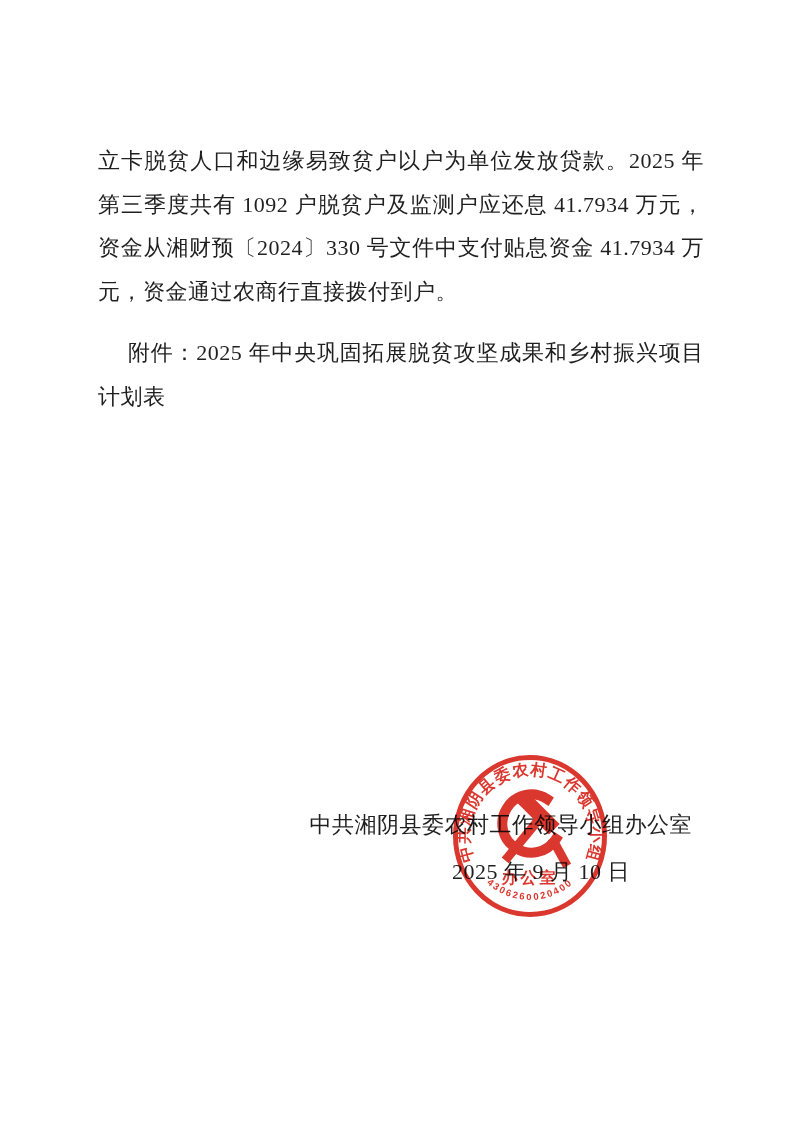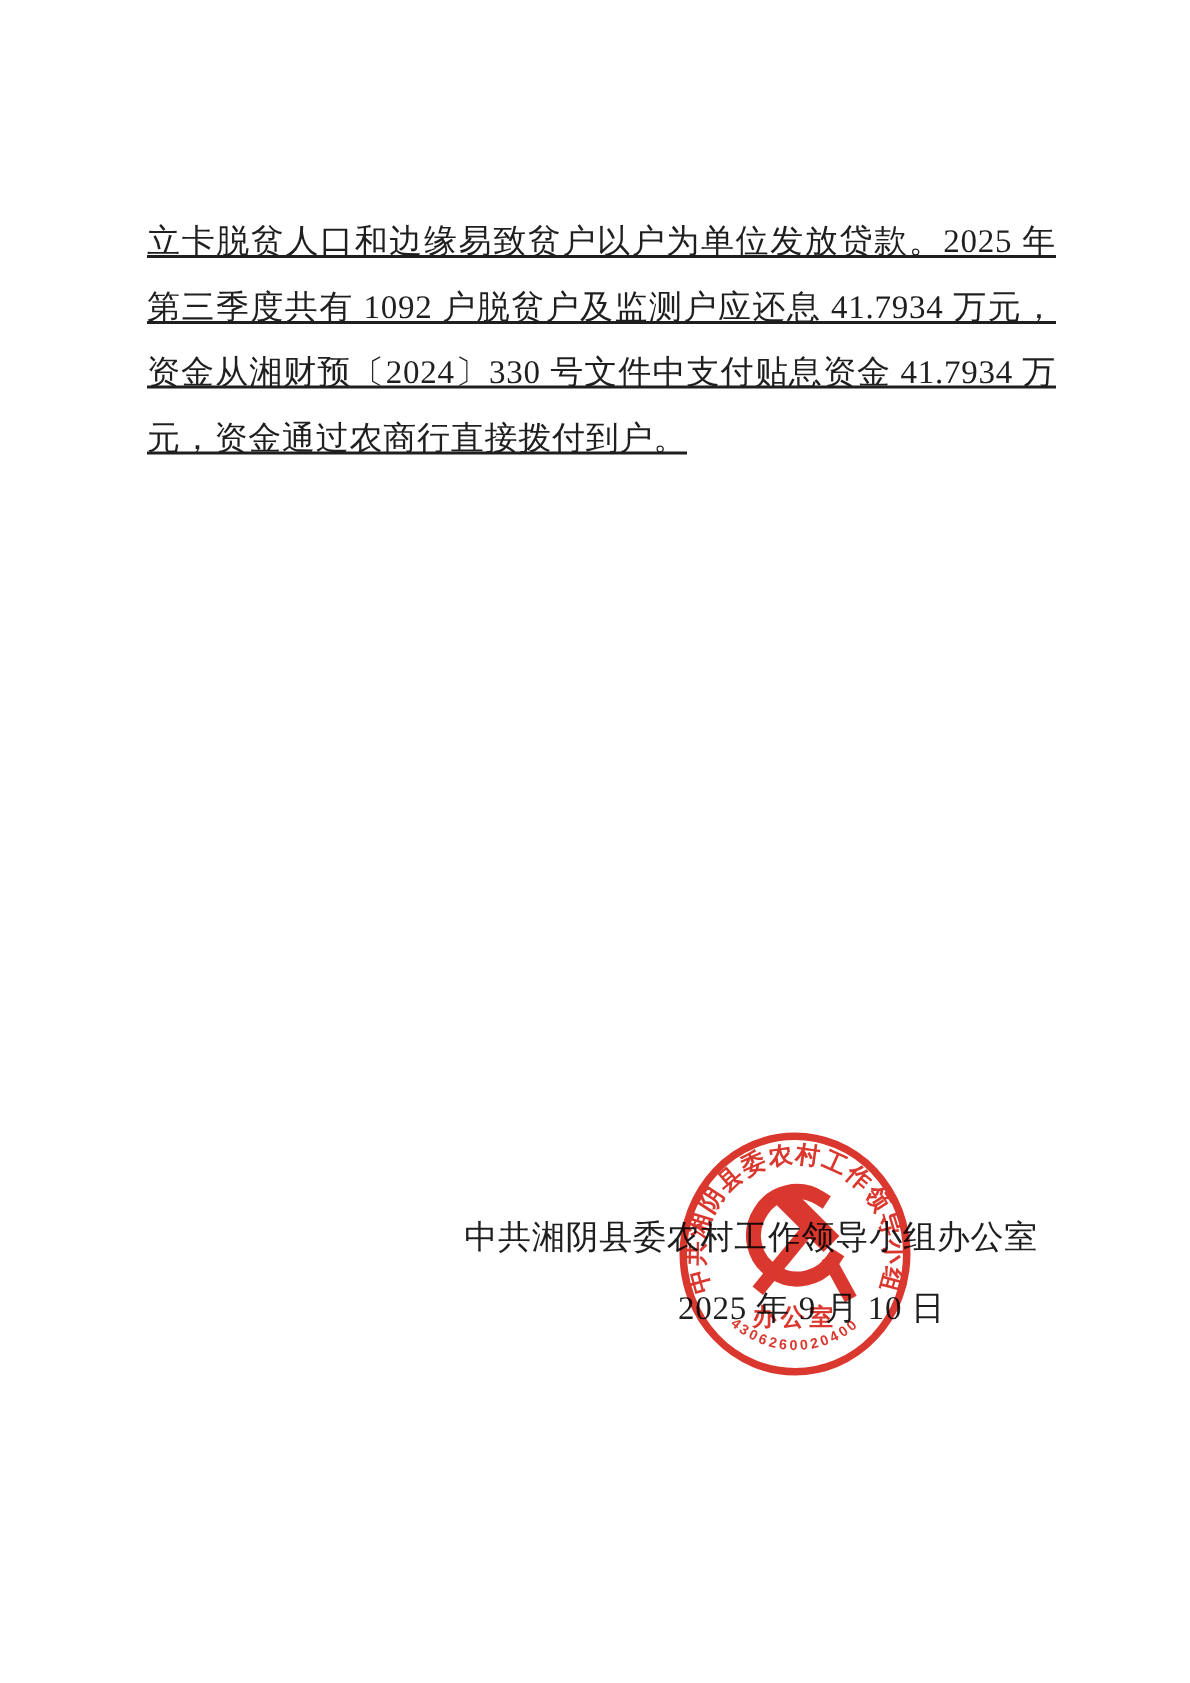--- a/index.html
+++ b/index.html
@@ -11,21 +11,20 @@
     color:#1f1f1f;
     overflow:hidden;
   }
   .doc-body {
     position:absolute;
     top:139px; left:98px; width:606px;
     font-size:22px;
     line-height:43.6px;
     text-align:justify;
     letter-spacing:0.5px;
-    text-decoration:underline;
   }
   .doc-body p { margin:0; }
   .para-indent { text-indent:30px; }
   .attachment { text-indent:30px; margin-top:18px !important; }
   .signature-line {
     position:absolute;
     top:810px; right:101px;
     font-size:22px;
     letter-spacing:0.5px;
     z-index:1;
@@ -45,20 +44,21 @@
     mix-blend-mode:multiply;
     opacity:0.93;
   }
   .seal text { font-family:"Liberation Sans", sans-serif; font-weight:bold; }
 </style>
 </head>
 <body>
 
 <div class="doc-body">
   <p>立卡脱贫人口和边缘易致贫户以户为单位发放贷款。2025 年第三季度共有 1092 户脱贫户及监测户应还息 41.7934 万元，资金从湘财预〔2024〕330 号文件中支付贴息资金 41.7934 万元，资金通过农商行直接拨付到户。</p>
+  <p class="attachment">附件：2025 年中央巩固拓展脱贫攻坚成果和乡村振兴项目计划表</p>
 </div>
 
 <div class="signature-line">中共湘阴县委农村工作领导小组办公室</div>
 
 <div class="date-line">2025 年 9 月 10 日</div>
 
 <svg class="seal" viewBox="0 0 160 164" xmlns="http://www.w3.org/2000/svg" aria-hidden="true">
 
   <ellipse cx="80" cy="82" rx="74.5" ry="78.5" fill="none" stroke="#d8281e" stroke-width="5"></ellipse>
 

